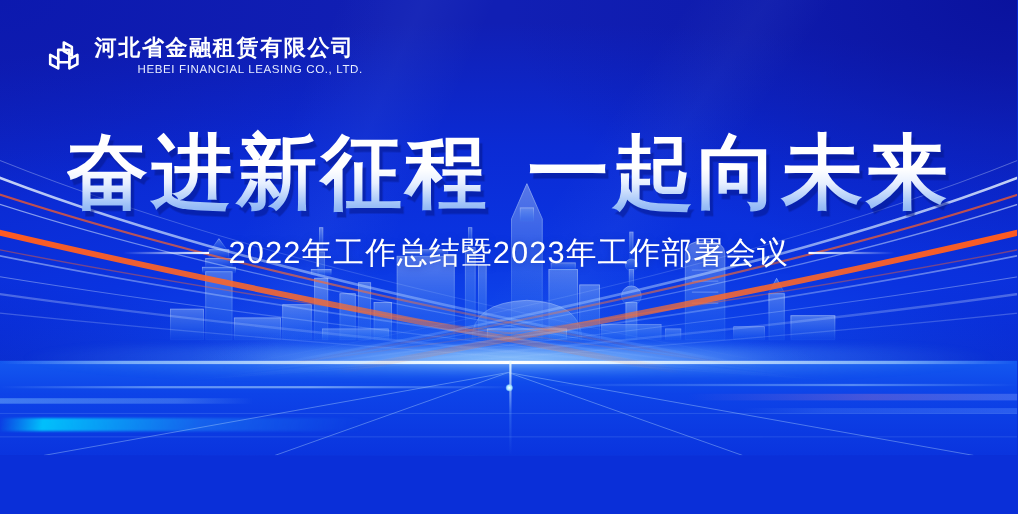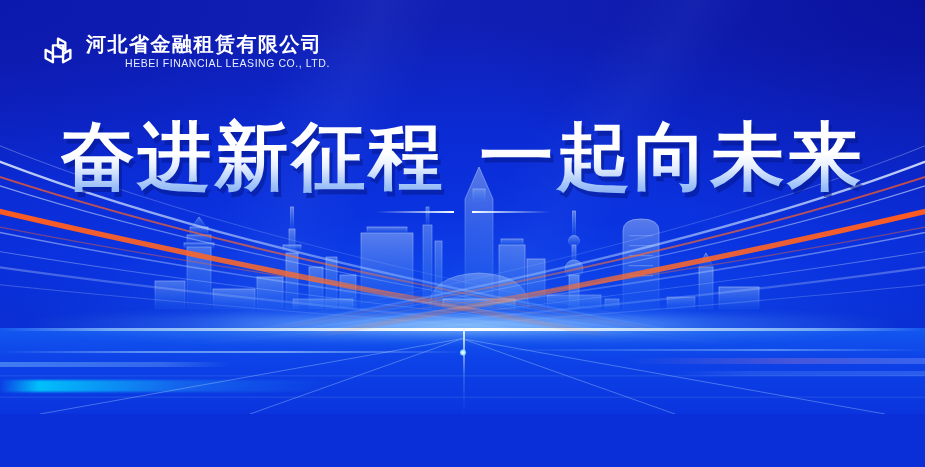--- a/index.html
+++ b/index.html
@@ -410,16 +410,17 @@
       <div class="logo-en">HEBEI FINANCIAL LEASING CO., LTD.</div>
     </div>
   </div>
 
   <div class="headline">
     <span>奋进新征程</span><span class="gap"></span><span>一起向未来</span>
   </div>
 
   <div class="subtitle-row">
     <div class="sub-rule left"></div>
+    <div class="subtitle-text">2022年工作总结暨2023年工作部署会议</div>
     <div class="sub-rule right"></div>
   </div>
 
 </div>
 
 </body></html>

